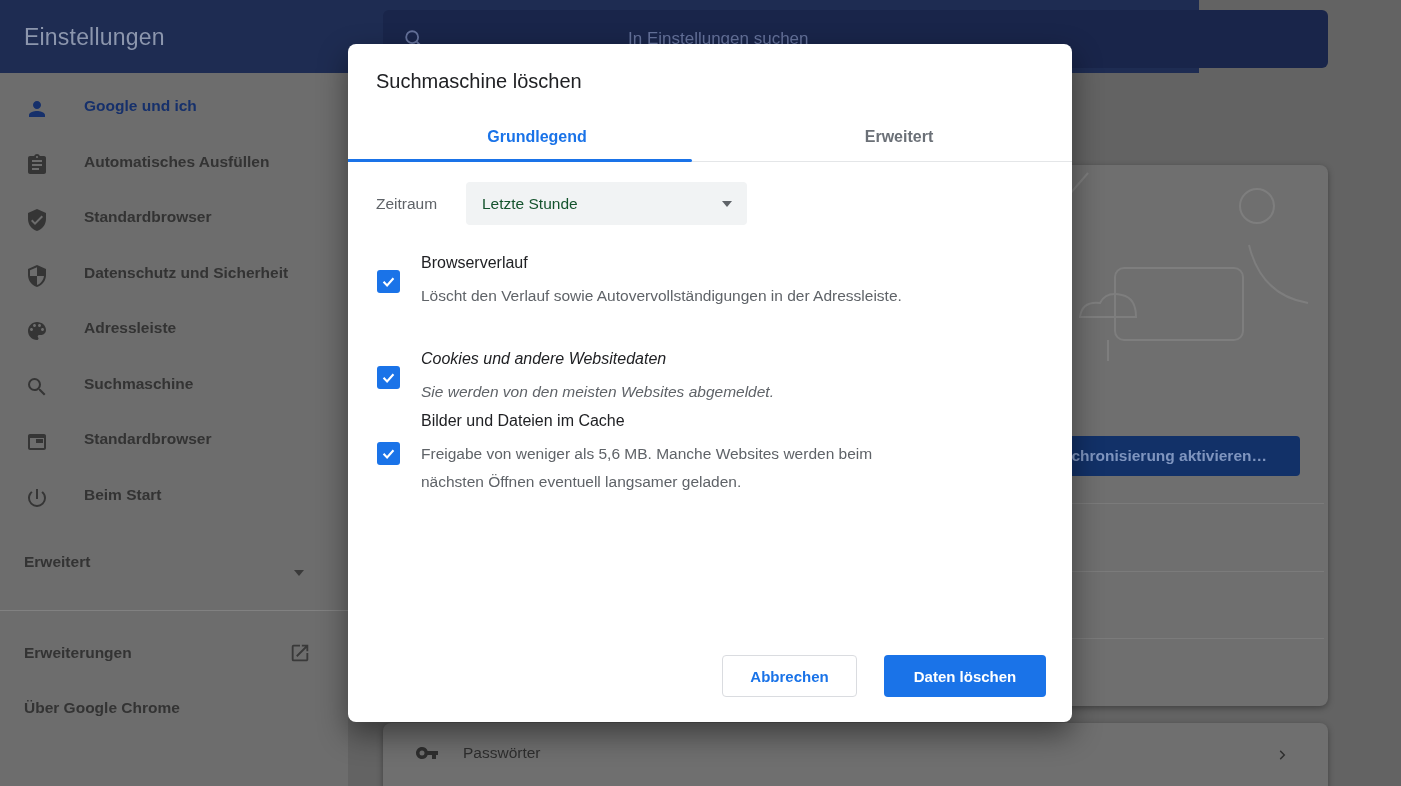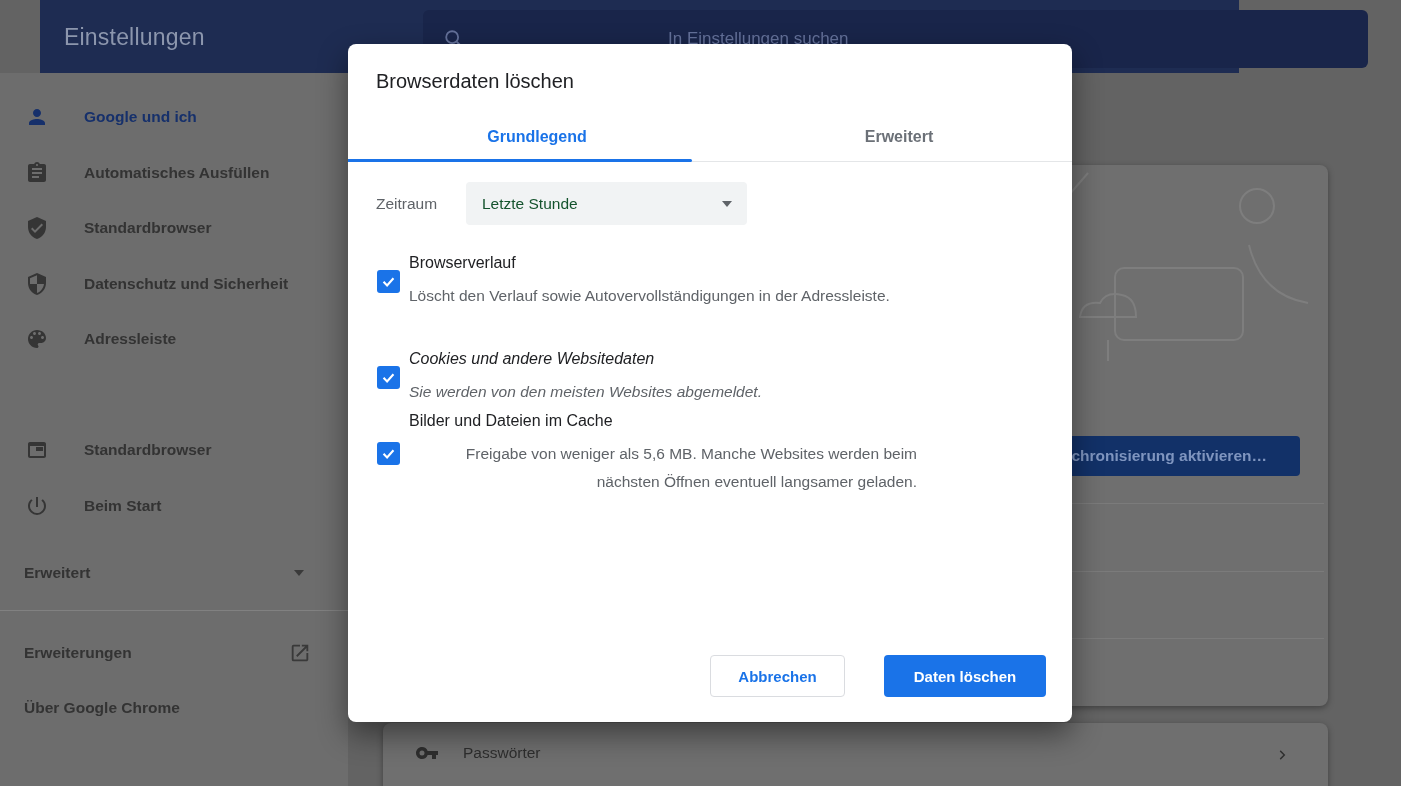--- a/index.html
+++ b/index.html
@@ -1,29 +1,29 @@
 <!DOCTYPE html>
 <html><head>
 <meta charset="utf-8">
 <style>
   * { margin:0; padding:0; box-sizing:border-box; }
   html,body { width:1401px; height:786px; overflow:hidden; }
   body { font-family:"Liberation Sans", sans-serif; position:relative; background:#636363; }
 
   
-  .header { position:absolute; left:0; top:0; width:1199px; height:73px; background:#1e2c52; z-index:1;margin-left:40px; }
+  .header { position:absolute; left:0; top:0; width:1199px; height:73px; background:#1e2c52; z-index:1; }
   .header-title { position:absolute; left:24px; top:24px; font-size:23px; color:#8c96ad; letter-spacing:.2px; }
   .searchbox { position:absolute; left:383px; top:10px; width:945px; height:58px; background:#19254a; border-radius:6px; display:flex; align-items:center; padding-left:20px;justify-content:space-between; }
   .searchbox svg { width:22px; height:22px; flex:0 0 22px; stroke:#64719a; }
   .search-input { background:transparent; border:none; outline:none; margin-left:20px; font-size:17px; color:#8c96ad; width:700px; font-family:"Liberation Sans",sans-serif; }
   .search-input::placeholder { color:#64719a; opacity:1; }
 
   
   .sidebar { position:absolute; left:0; top:73px; width:348px; height:713px; background:#6d6d6d; z-index:1; }
-  .nav-item { position:absolute; left:0; width:348px; height:40px; display:flex; align-items:center; cursor:pointer; }
+  .nav-item { position:absolute; left:0; width:348px; height:40px; display:flex; cursor:pointer; }
   .nav-item .nav-icon { width:24px; height:24px; margin-left:25px; color:#353535; }
   .nav-item .nav-label { margin-left:35px; font-size:15.5px; font-weight:bold; color:#333333; }
   .nav-item.selected .nav-icon { color:#16306b; }
   .nav-item.selected .nav-label { color:#16306b; }
   .nav-icon svg { width:24px; height:24px; fill:currentColor; display:block; }
   .caret-down { width:0; height:0; border-left:5px solid transparent; border-right:5px solid transparent; border-top:6px solid #3a3a3a; position:absolute; right:44px; top:17px; }
   .sidebar-divider { position:absolute; left:0; top:537px; width:348px; height:1px; background:#818181; }
   .footer-item { position:absolute; left:0; width:348px; height:40px; display:flex; align-items:center; cursor:pointer; }
   .footer-label { margin-left:24px; font-size:15.5px; font-weight:bold; color:#333333; }
   .external-icon { position:absolute; right:37px; top:9px; width:22px; height:22px; color:#393939; }
@@ -56,26 +56,26 @@
   .timerange { position:absolute; left:28px; top:138px; height:43px; display:flex; align-items:center; }
   .timerange-label { font-size:15.5px; color:#5f6368; }
   .dropdown { position:absolute; left:90px; top:0; width:281px; height:43px; background:#f1f3f4; border-radius:4px; display:flex; align-items:center; padding-left:16px; cursor:pointer; }
   .dropdown-value { font-size:15.5px; color:#14532d; }
   .dropdown-caret { position:absolute; right:15px; top:19px; width:0; height:0; border-left:5px solid transparent; border-right:5px solid transparent; border-top:6px solid #5f6368; }
 
   .option { position:absolute; left:29px; width:660px; display:flex; align-items:center; }
   .opt-1 { top:208px; } .opt-2 { top:304px;font-style:italic; } .opt-3 { top:366px; }
   .checkbox { flex:0 0 23px; width:23px; height:23px; background:#1a73e8; border-radius:3px; display:flex; align-items:center; justify-content:center; cursor:pointer; }
   .checkbox svg { width:17px; height:17px; }
-  .opt-text { margin-left:9px; max-width:565px; }
+  .opt-text { margin-left:21px; max-width:565px; }
   .opt-title { font-size:16px; color:#202124; line-height:22px; margin-bottom:8px; }
   .opt-desc { font-size:15.5px; color:#5f6368; line-height:28px; }
-  .opt-3 .opt-desc { max-width:508px;text-align:right; }
-
-  .dialog-actions { position:absolute; right:26px; top:611px; height:38px; display:flex; gap:12px;border-radius:14px; }
+  .opt-3 .opt-desc { max-width:508px; }
+
+  .dialog-actions { position:absolute; right:26px; top:611px; height:38px; display:flex; gap:0;border-radius:14px; }
   .btn { height:42px; border-radius:4px; font-size:15px; font-weight:bold; font-family:"Liberation Sans",sans-serif; display:flex; align-items:center; justify-content:center; cursor:pointer; }
   .btn-cancel { width:135px; background:#ffffff; border:1px solid #dadce0; color:#1a73e8; }
   .btn-confirm { width:162px; background:#1a73e8; border:none; color:#ffffff;margin-left:27px; }
 </style>
 </head>
 <body>
 
 <div class="content">
   <div class="card card1">
     <svg class="illus" viewBox="0 0 310 300">
@@ -160,20 +160,28 @@
 
   <div class="nav-item" style="top:246px">
     <span class="nav-icon">
       <svg viewBox="0 0 24 24">
           <path d="M12 3c-4.97 0-9 4.03-9 9s4.03 9 9 9c.83 0 1.5-.67 1.5-1.5 0-.39-.15-.74-.39-1.01-.23-.26-.38-.61-.38-.99 0-.83.67-1.5 1.5-1.5H16c2.76 0 5-2.24 5-5 0-4.42-4.03-8-9-8zm-5.5 9c-.83 0-1.5-.67-1.5-1.5S5.67 9 6.5 9 8 9.67 8 10.5 7.33 12 6.5 12zm3-4C8.67 8 8 7.33 8 6.5S8.67 5 9.5 5s1.5.67 1.5 1.5S10.33 8 9.5 8zm5 0c-.83 0-1.5-.67-1.5-1.5S13.67 5 14.5 5s1.5.67 1.5 1.5S15.33 8 14.5 8zm3 4c-.83 0-1.5-.67-1.5-1.5S16.67 9 17.5 9s1.5.67 1.5 1.5-.67 1.5-1.5 1.5z"></path>
         </svg>
     </span>
     <span class="nav-label">Adressleiste</span>
   </div>
 
+  <div class="nav-item" style="top:302px">
+    <span class="nav-icon">
+      <svg viewBox="0 0 24 24">
+          <path d="M15.5 14h-.79l-.28-.27A6.47 6.47 0 0 0 16 9.5 6.5 6.5 0 1 0 9.5 16c1.61 0 3.09-.59 4.23-1.57l.27.28v.79l5 4.99L20.49 19l-4.99-5zm-6 0C7.01 14 5 11.99 5 9.5S7.01 5 9.5 5 14 7.01 14 9.5 11.99 14 9.5 14z"></path>
+        </svg>
+    </span>
+    <span class="nav-label">Suchmaschine</span>
+  </div>
 
   <div class="nav-item" style="top:357px">
     <span class="nav-icon">
       <svg viewBox="0 0 24 24">
           <path d="M19 4H5c-1.1 0-2 .9-2 2v12c0 1.1.9 2 2 2h14c1.1 0 2-.9 2-2V6c0-1.1-.9-2-2-2zm0 14H5V8h14v10zm-8-9h7v4h-7z"></path>
         </svg>
     </span>
     <span class="nav-label">Standardbrowser</span>
   </div>
 
@@ -201,21 +209,21 @@
         </svg>
     </span>
   </div>
 
   <div class="footer-item" style="top:615px">
     <span class="footer-label">Über Google Chrome</span>
   </div>
 </div>
 
 <div class="dialog">
-  <div class="dialog-title">Browserdaten löschen</div>
+  <div class="dialog-title">Suchmaschine löschen</div>
 
   <div class="tabs">
     <div class="tab active">Grundlegend</div>
     <div class="tab">Erweitert</div>
     <div class="tab-underline"></div>
   </div>
 
   <div class="timerange">
     <span class="timerange-label">Zeitraum</span>
     <div class="dropdown">

